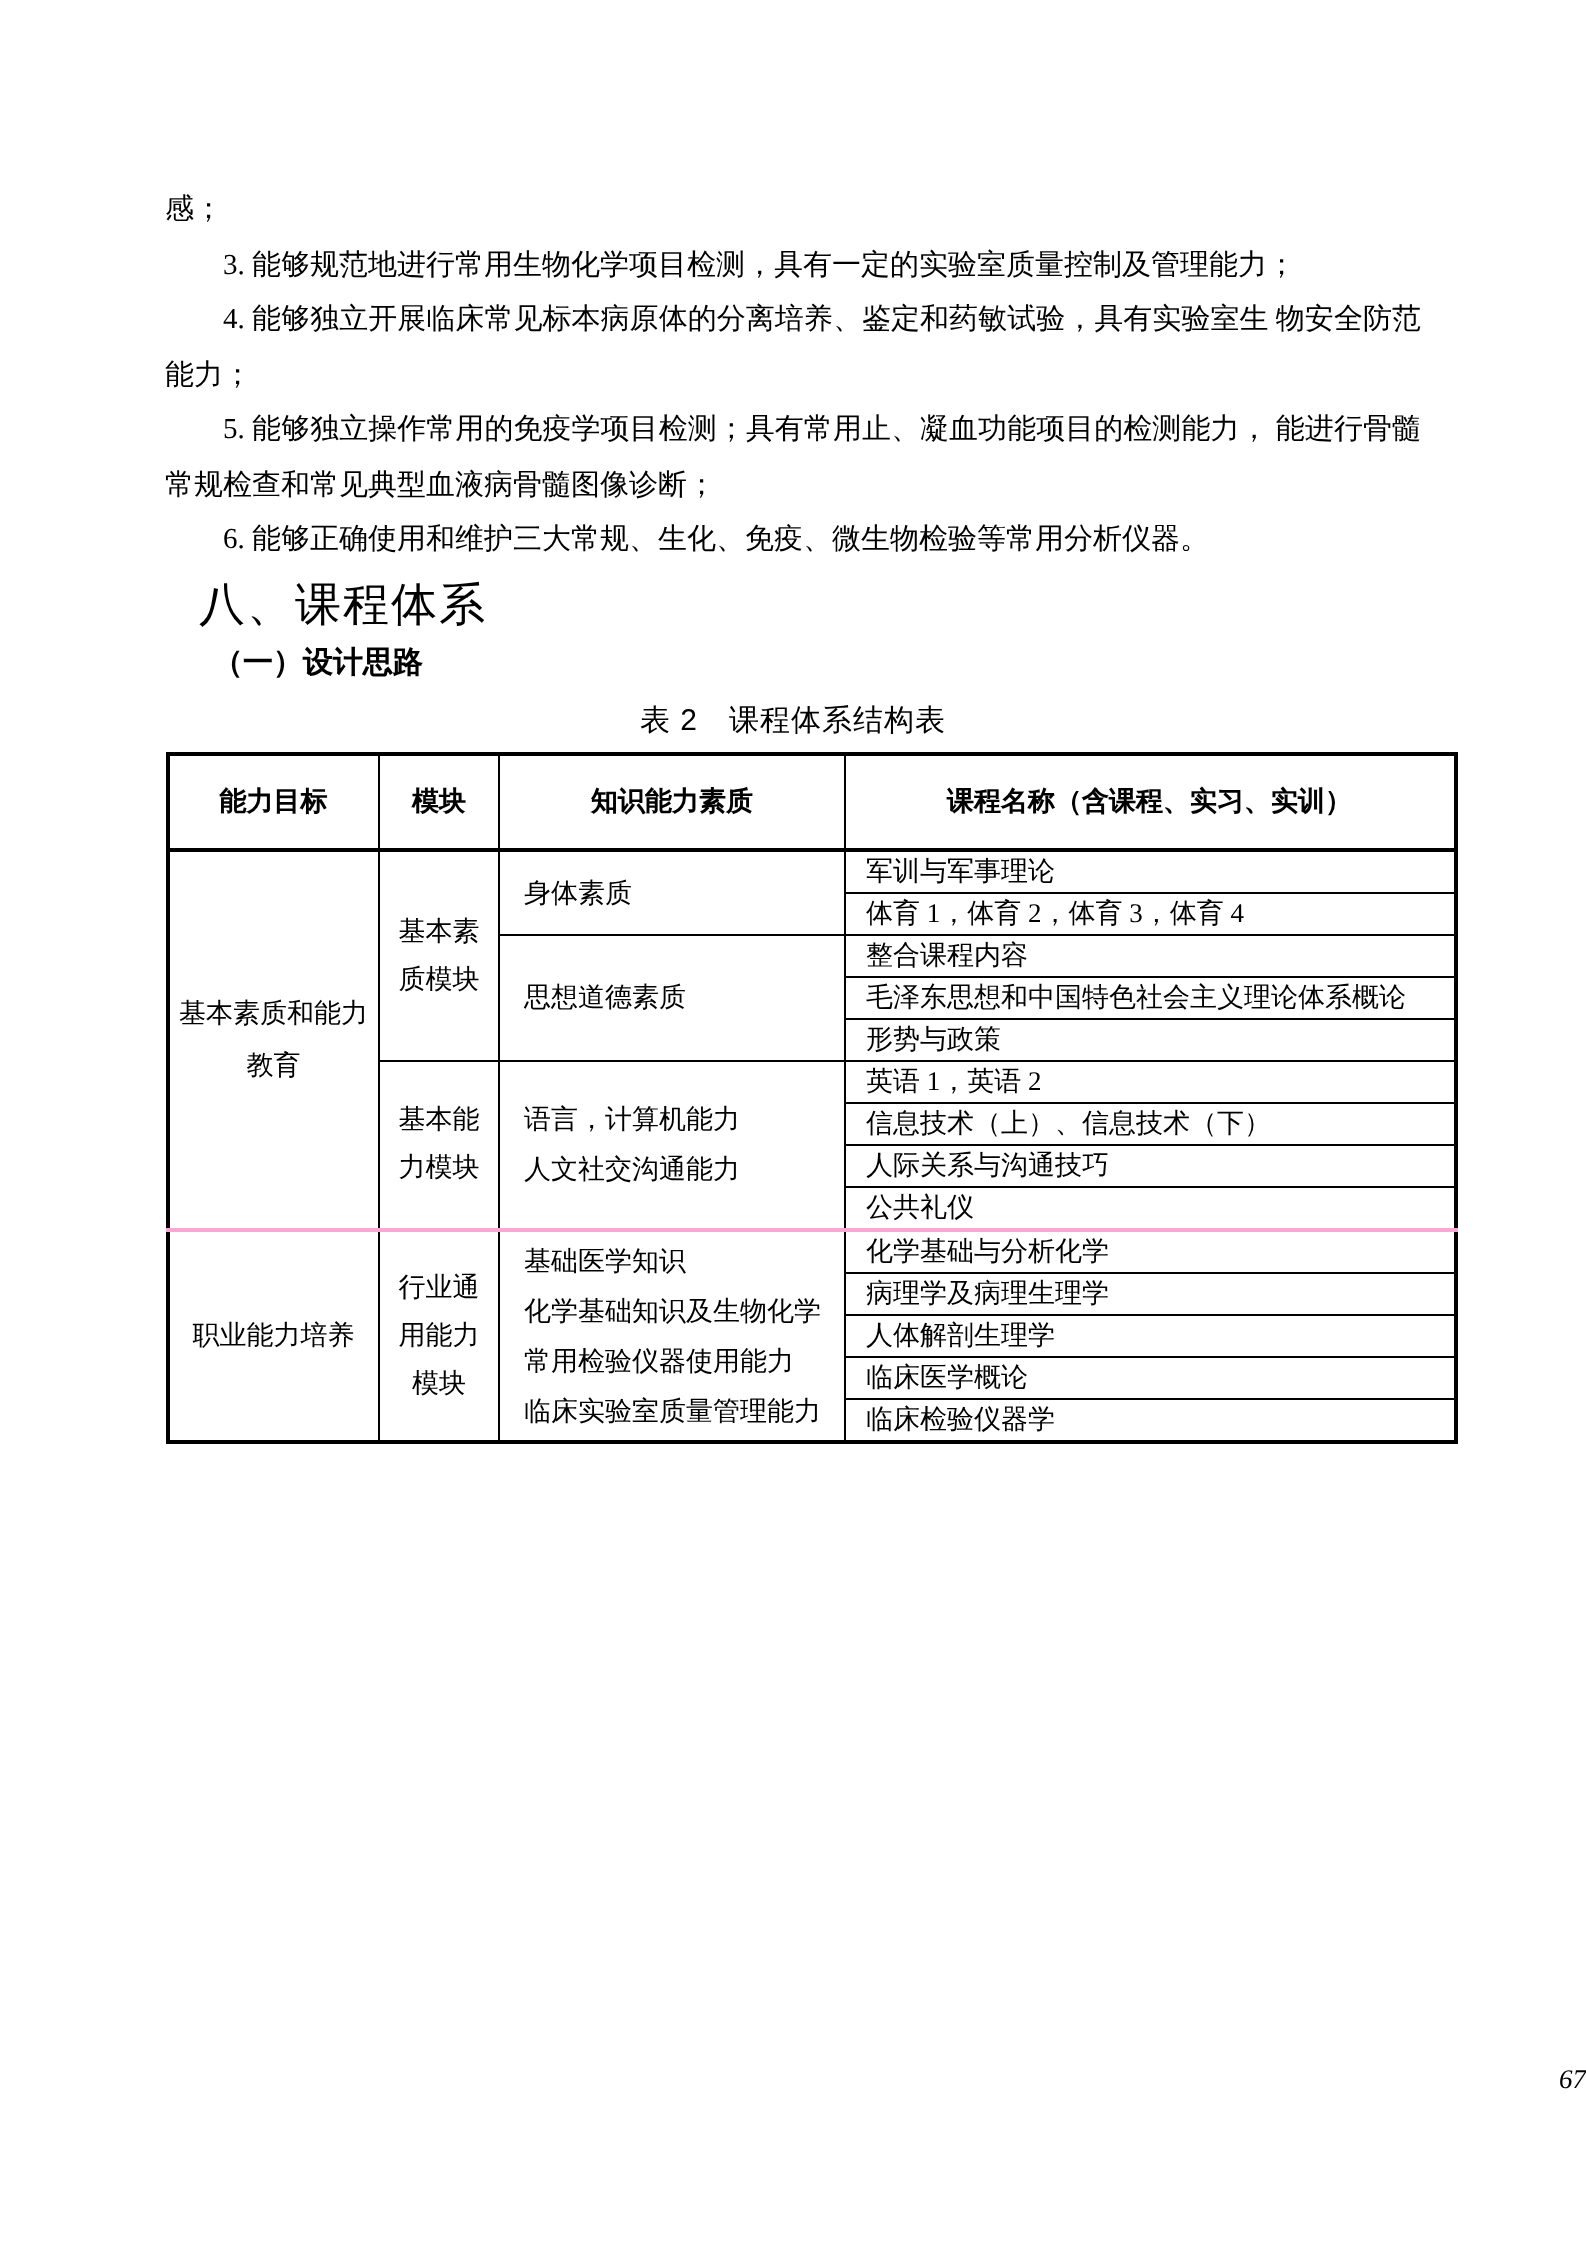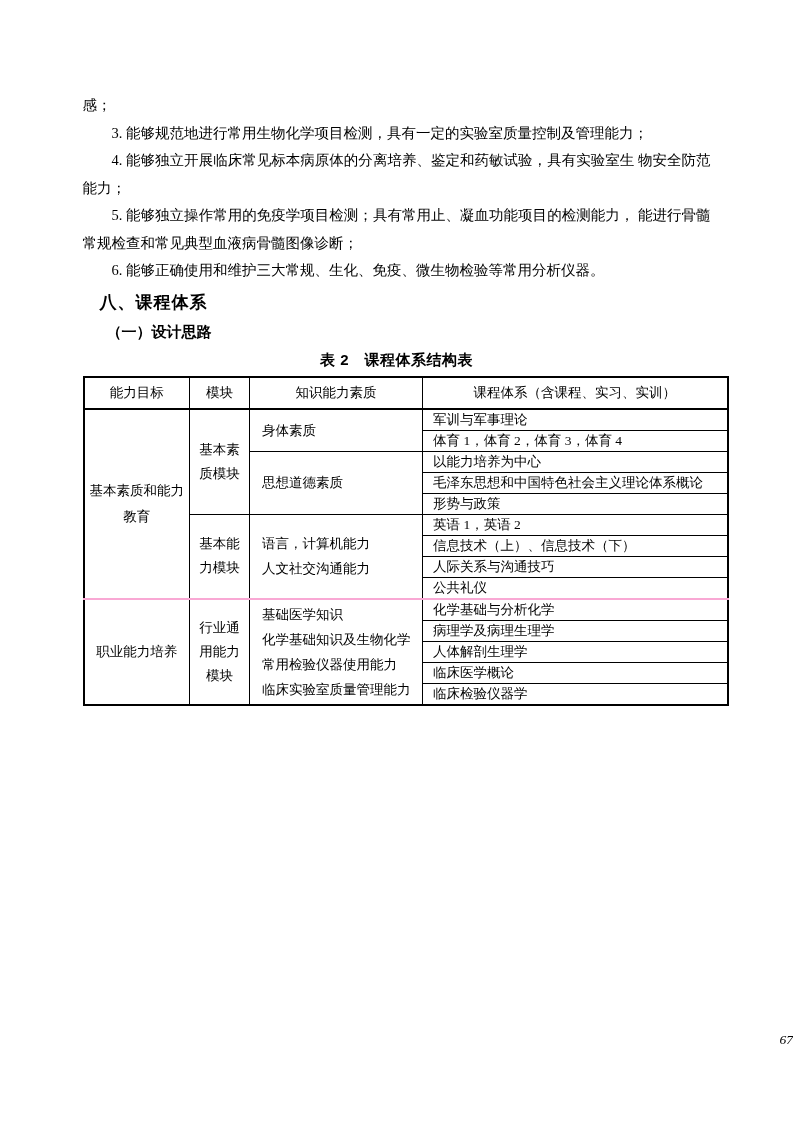--- a/index.html
+++ b/index.html
@@ -21,58 +21,58 @@
   }
   .bodytext {
     font-size: 14.5px;
     line-height: 27.5px;
     text-align: justify;
   }
   p.hang { text-indent: 0; }
   p.item { text-indent: 2em; }
   h2.main {
     font-family: "Liberation Sans", "DejaVu Sans", sans-serif;
-    font-weight: bold;
-    font-size: 17px;
+    font-weight: normal;
+    font-size: 23px;
     line-height: 27px;
     margin: 4px 0 2px 0;
     padding-left: 17px;
     letter-spacing: 1px;
   }
   h3.sub {
     font-family: "Liberation Sans", "DejaVu Sans", sans-serif;
     font-weight: bold;
     font-size: 15px;
     line-height: 25px;
     margin: 3px 0 2px 0;
     padding-left: 24px;
   }
   .caption {
     font-family: "Liberation Sans", "DejaVu Sans", sans-serif;
-    font-weight: bold;
+    font-weight: normal;
     font-size: 15px;
     text-align: center;
     margin: 7px 0 6px 0;
     letter-spacing: 0.5px;
   }
   table.curr {
     border-collapse: collapse;
     table-layout: fixed;
     width: 644px;
     margin: 0 auto;
     font-size: 13.5px;
     border: 2px solid #000;
   }
   table.curr th {
     border: 1px solid #000;
     border-bottom: 2px solid #000;
     font-family: "Liberation Sans", "DejaVu Sans", sans-serif;
-    font-weight: normal;
+    font-weight: bold;
     font-size: 13.5px;
-    height: 32px;
+    height: 48px;
     text-align: center;
     vertical-align: middle;
     padding: 2px;
   }
   table.curr td {
     border: 1px solid #000;
     height: 21px;
     line-height: 20px;
     vertical-align: middle;
     padding: 0 6px;
@@ -117,36 +117,36 @@
         <col style="width:106px">
         <col style="width:60px">
         <col style="width:173px">
         <col style="width:305px">
       </colgroup>
       <thead>
         <tr>
           <th>能力目标</th>
           <th>模块</th>
           <th>知识能力素质</th>
-          <th>课程体系（含课程、实习、实训）</th>
+          <th>课程名称（含课程、实习、实训）</th>
         </tr>
       </thead>
       <tbody>
           <tr>
             <td class="c0" rowspan="9">基本素质和能力教育</td>
             <td class="c1" rowspan="5">基本素质模块</td>
             <td class="c2" rowspan="2">身体素质</td>
             <td class="c3">军训与军事理论</td>
           </tr>
           <tr>
             <td class="c3">体育 1，体育 2，体育 3，体育 4</td>
           </tr>
           <tr>
             <td class="c2" rowspan="3">思想道德素质</td>
-            <td class="c3">以能力培养为中心</td>
+            <td class="c3">整合课程内容</td>
           </tr>
           <tr>
             <td class="c3">毛泽东思想和中国特色社会主义理论体系概论</td>
           </tr>
           <tr>
             <td class="c3">形势与政策</td>
           </tr>
           <tr>
             <td class="c1" rowspan="4">基本能力模块</td>
             <td class="c2" rowspan="4">语言，计算机能力

